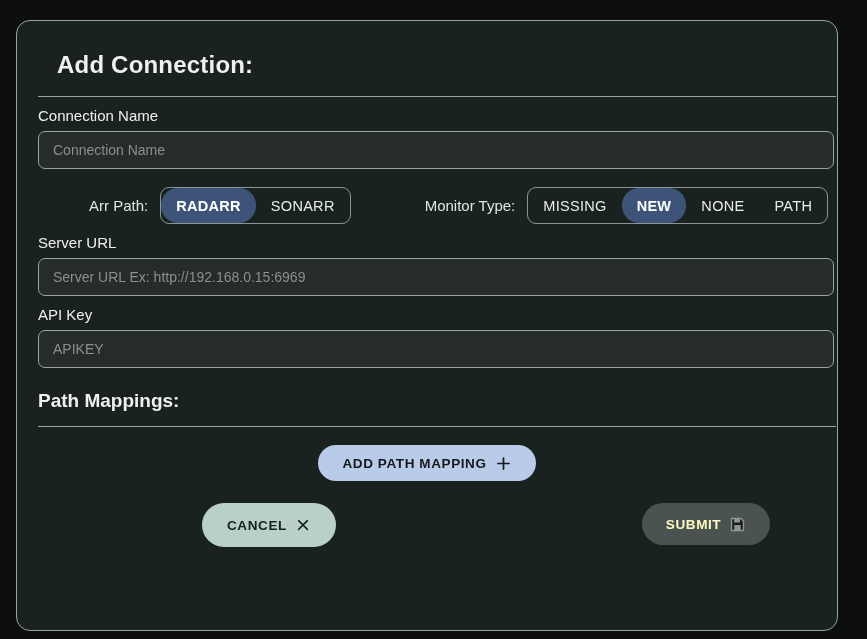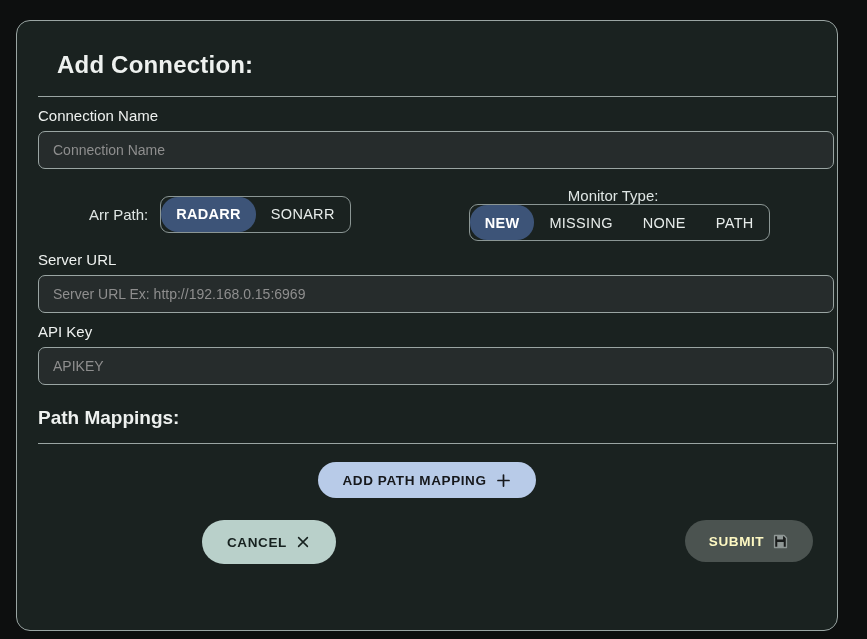--- a/index.html
+++ b/index.html
@@ -74,21 +74,21 @@
   
   .toggle-row {
     display: flex;
     align-items: center;
     margin-top: 18px;
     padding-left: 1px;
   }
 
   .toggle-cell { display: flex; align-items: center; }
   .toggle-cell.arr { margin-left: 51px; }
-  .toggle-cell.monitor { margin-left: 118px; flex-direction: column; }
+  .toggle-cell.monitor { margin-left: 74px; }
 
   .toggle-caption {
     font-size: 15px;
     color: #dfe6e4;
     margin-right: 12px;
     white-space: nowrap;
   }
 
   .segmented {
     display: flex;
@@ -161,21 +161,20 @@
     color: #16181c;
     height: 36px;
     padding: 0 24px;
   }
 
   
   .footer-actions {
     display: flex;
     margin-top: 22px;
     padding-left: 1px;
-    gap: 43px;
   }
 
   .btn-cancel {
     background: #b9d0ca;
     color: #16211f;
     height: 44px;
     padding: 0 25px;
     margin-left: 164px;
   }
 
@@ -209,22 +208,22 @@
       <span class="toggle-caption">Arr Path:</span>
       <div class="segmented">
         <button class="segment selected">RADARR</button>
         <button class="segment">SONARR</button>
       </div>
     </div>
 
     <div class="toggle-cell monitor">
       <span class="toggle-caption">Monitor Type:</span>
       <div class="segmented">
+        <button class="segment">MISSING</button>
         <button class="segment selected">NEW</button>
-        <button class="segment">MISSING</button>
         <button class="segment">NONE</button>
         <button class="segment">PATH</button>
       </div>
     </div>
 
   </div>
 
   <div class="field-block">
     <label class="field-label">Server URL</label>
     <input class="text-input" type="text" placeholder="Server URL Ex: http://192.168.0.15:6969" style="">

